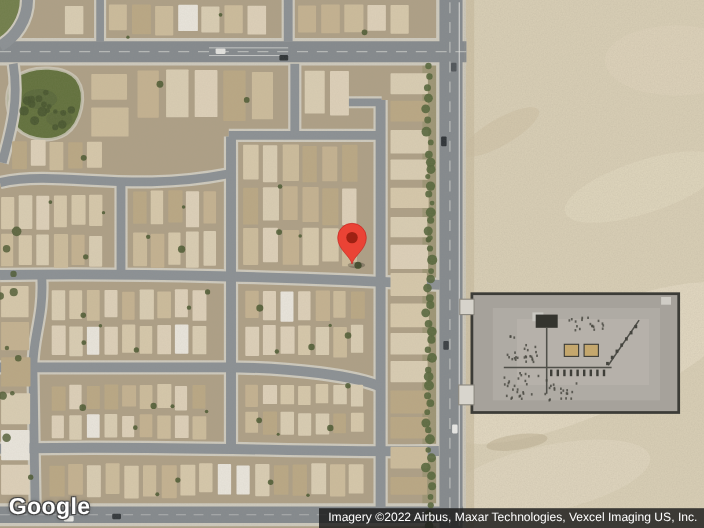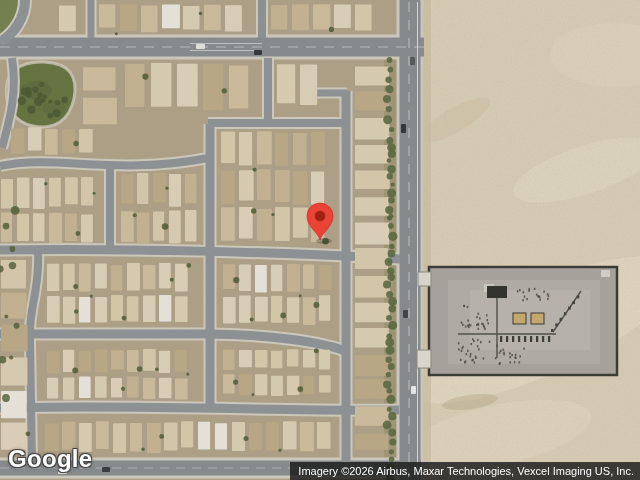--- a/index.html
+++ b/index.html
@@ -1,19 +1,19 @@
 <!DOCTYPE html>
 <html><head>
 <meta charset="utf-8">
 <style>
   html,body{margin:0;padding:0;background:#222;}
   #app{position:relative;width:640px;height:480px;overflow:hidden;
        font-family:"Liberation Sans",sans-serif;cursor:grab;}
   #map{position:absolute;inset:0;display:block;}
-  .logo{position:absolute;left:8px;bottom:7px;font-size:24px;font-weight:700;
+  .logo{position:absolute;left:8px;bottom:7px;font-size:21px;font-weight:700;
         color:#fff;letter-spacing:.3px;
         text-shadow:-1px -1px 0 rgba(68,68,68,.95),1px -1px 0 rgba(68,68,68,.95),
                     -1px 1px 0 rgba(68,68,68,.95),1px 1px 0 rgba(68,68,68,.95),
                     0 0 4px rgba(0,0,0,.45);
         user-select:none;}
   .attribution{position:absolute;right:0;bottom:0;height:18px;line-height:18px;
         background:rgba(26,26,26,.82);color:#fff;font-size:11px;
         padding:0 6px 0 8px;white-space:nowrap;}
 </style>
 </head>
@@ -525,15 +525,15 @@
 
     <g transform="translate(320,240)">
       <ellipse cx="4" cy="1" rx="8" ry="2.8" fill="#000" opacity=".22"></ellipse>
       <path d="M0,0 C-2,-8 -13,-13 -13,-24 A13,13 0 1 1 13,-24 C13,-13 2,-8 0,0 Z" stroke="#c5221f" stroke-width=".6" fill="#EA4335"></path>
       <circle cx="0" cy="-24" r="5.2" fill="#9E2113"></circle>
     </g>
   </svg>
 
   <div class="logo">Google</div>
   <div class="attribution">
-    <span>Imagery ©2026 Airbus, Maxar Technologies, Vexcel Imaging US, Inc.</span>
+    <span>Imagery ©2022 Airbus, Maxar Technologies, Vexcel Imaging US, Inc.</span>
   </div>
 </div>
 
 </body></html>

